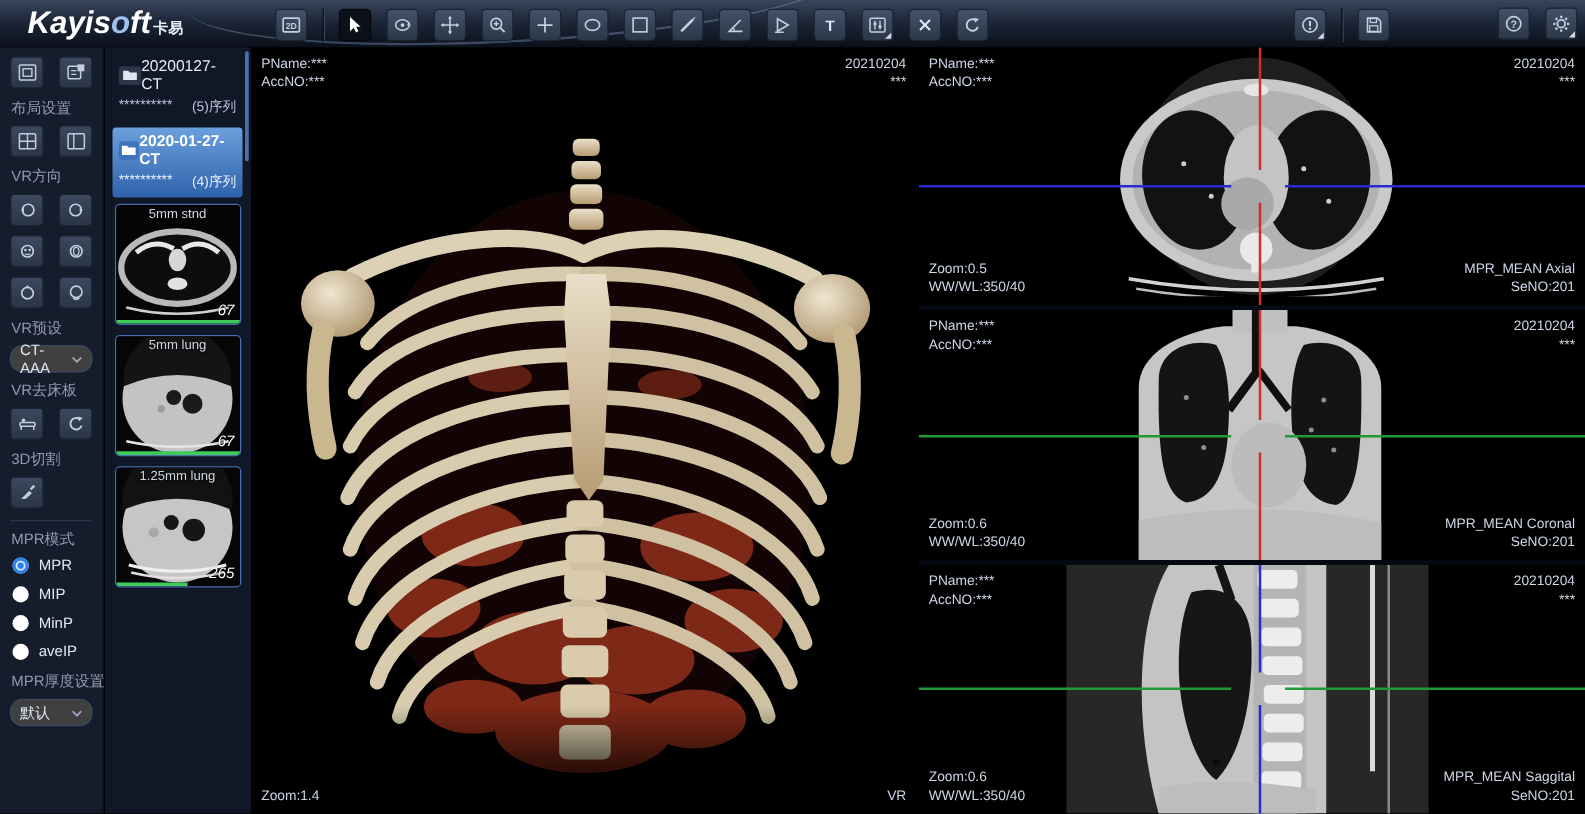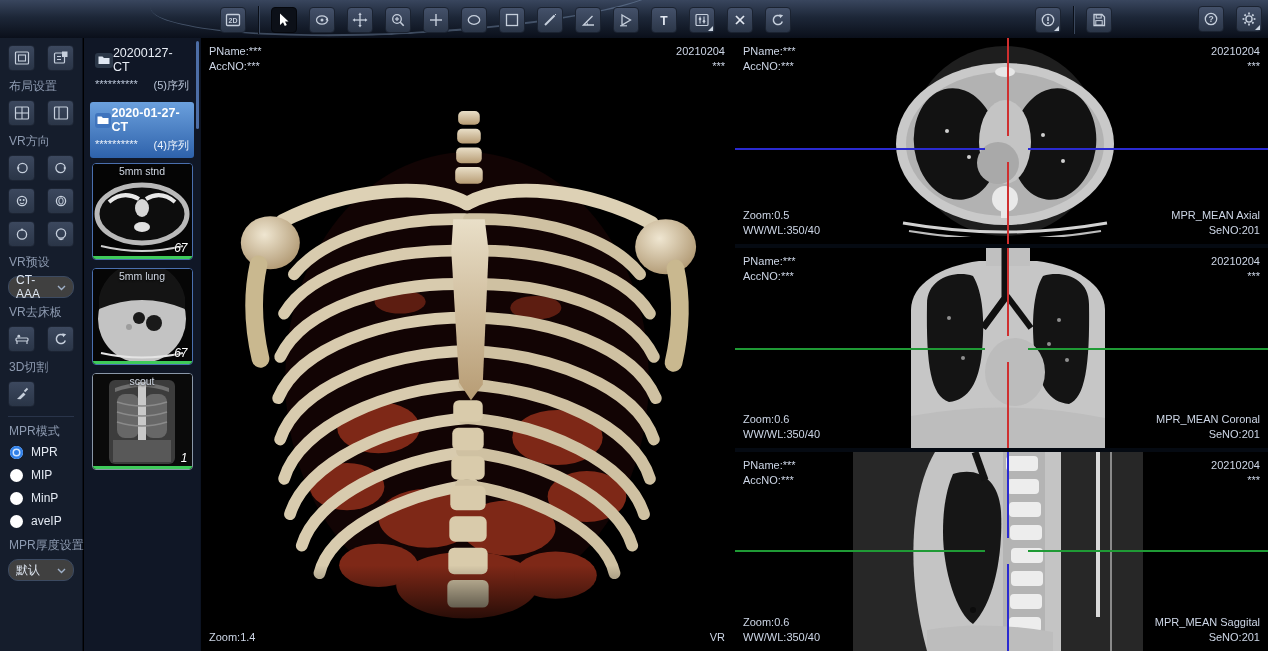--- a/index.html
+++ b/index.html
@@ -88,20 +88,24 @@
 
   svg text { font-family:"Liberation Sans", sans-serif; }
 </style>
 </head>
 <body>
 
 <div class="app">
 
   <header class="toolbar">
     <div class="swoosh"></div>
+    <div class="logo">
+      <span class="en"><span>Kayis</span><span class="o">o</span><span>ft</span></span>
+      <span class="cn">卡易</span>
+    </div>
 
     <div class="tools tools-left">
       <div class="tbtn">
         <span>
             <svg width="16" height="16">
               <rect x="1.5" y="2.5" width="13" height="11" rx="1" fill="none" stroke="#c6cfdc" stroke-width="1.3"></rect>
               <text x="8" y="11" font-size="7" fill="#c6cfdc" text-anchor="middle" font-weight="bold">2D</text>
             </svg>
           </span>
       </div>
@@ -491,40 +495,36 @@
           <circle cx="46" cy="49" r="6" fill="#1a1a1a"></circle>
           <circle cx="61" cy="54" r="8" fill="#1a1a1a"></circle>
           <circle cx="36" cy="58" r="3" fill="#9d9d9d"></circle>
           <path d="M8 84 Q49 93 90 84" fill="none" stroke="#e4e4e4" stroke-width="2"></path>
         </svg>
         <span class="thumb-label">5mm lung</span>
         <span class="thumb-count">67</span>
         <span class="thumb-bar" style="width:100%"></span>
       </div>
 
-
-      <div class="thumb gray">
+      <div class="thumb">
         <svg width="99" height="95" viewBox="0 0 99 95">
-          <rect width="99" height="95" fill="#0a0a0a"></rect>
-          <rect x="16" y="6" width="66" height="84" rx="6" fill="#3c3c3c"></rect>
-          <path d="M22 18 Q49 8 76 18 L76 14 Q49 4 22 14 Z" fill="#6f6f6f"></path>
-          <rect x="24" y="20" width="22" height="44" rx="8" fill="#676767"></rect>
-          <rect x="52" y="20" width="22" height="44" rx="8" fill="#676767"></rect>
-          <rect x="45" y="8" width="8" height="80" fill="#c9c9c9"></rect>
-          <g stroke="#8a8a8a" stroke-width="1.5" fill="none">
-            <path d="M24 28 Q49 36 74 28"></path>
-              <path d="M24 38 Q49 46 74 38"></path>
-              <path d="M24 48 Q49 56 74 48"></path>
-          </g>
-          <rect x="20" y="66" width="58" height="22" fill="#585858"></rect>
+          <rect width="99" height="95" fill="#060606"></rect>
+          <circle cx="49" cy="48" r="44" fill="#c6c6c6"></circle>
+          <path d="M5 26 A44 44 0 0 1 93 26 L93 34 Q49 16 5 34 Z" fill="#121212"></path>
+          <circle cx="44" cy="44" r="6" fill="#161616"></circle>
+          <circle cx="62" cy="50" r="9" fill="#161616"></circle>
+          <circle cx="30" cy="52" r="4" fill="#a8a8a8"></circle>
+          <path d="M10 78 Q49 88 88 78" fill="none" stroke="#f0f0f0" stroke-width="2.5"></path>
+          <path d="M12 84 Q49 93 86 84" fill="none" stroke="#e0e0e0" stroke-width="2"></path>
         </svg>
-        <span class="thumb-label">scout</span>
-        <span class="thumb-count">1</span>
-        <span class="thumb-bar" style="width:100%"></span>
-      </div>
+        <span class="thumb-label">1.25mm lung</span>
+        <span class="thumb-count">265</span>
+        <span class="thumb-bar" style="width:58%"></span>
+      </div>
+
     </div>
   </section>
 
   <main class="view vr-view">
     <svg width="480" height="590" viewBox="0 0 480 600" style="position:absolute;left:26px;top:16px;">
       <defs>
         <linearGradient id="bone" x1="0" y1="0" x2="0" y2="1">
           <stop offset="0" stop-color="#e9dfc8"></stop>
             <stop offset="1" stop-color="#b79c74"></stop>
         </linearGradient>

